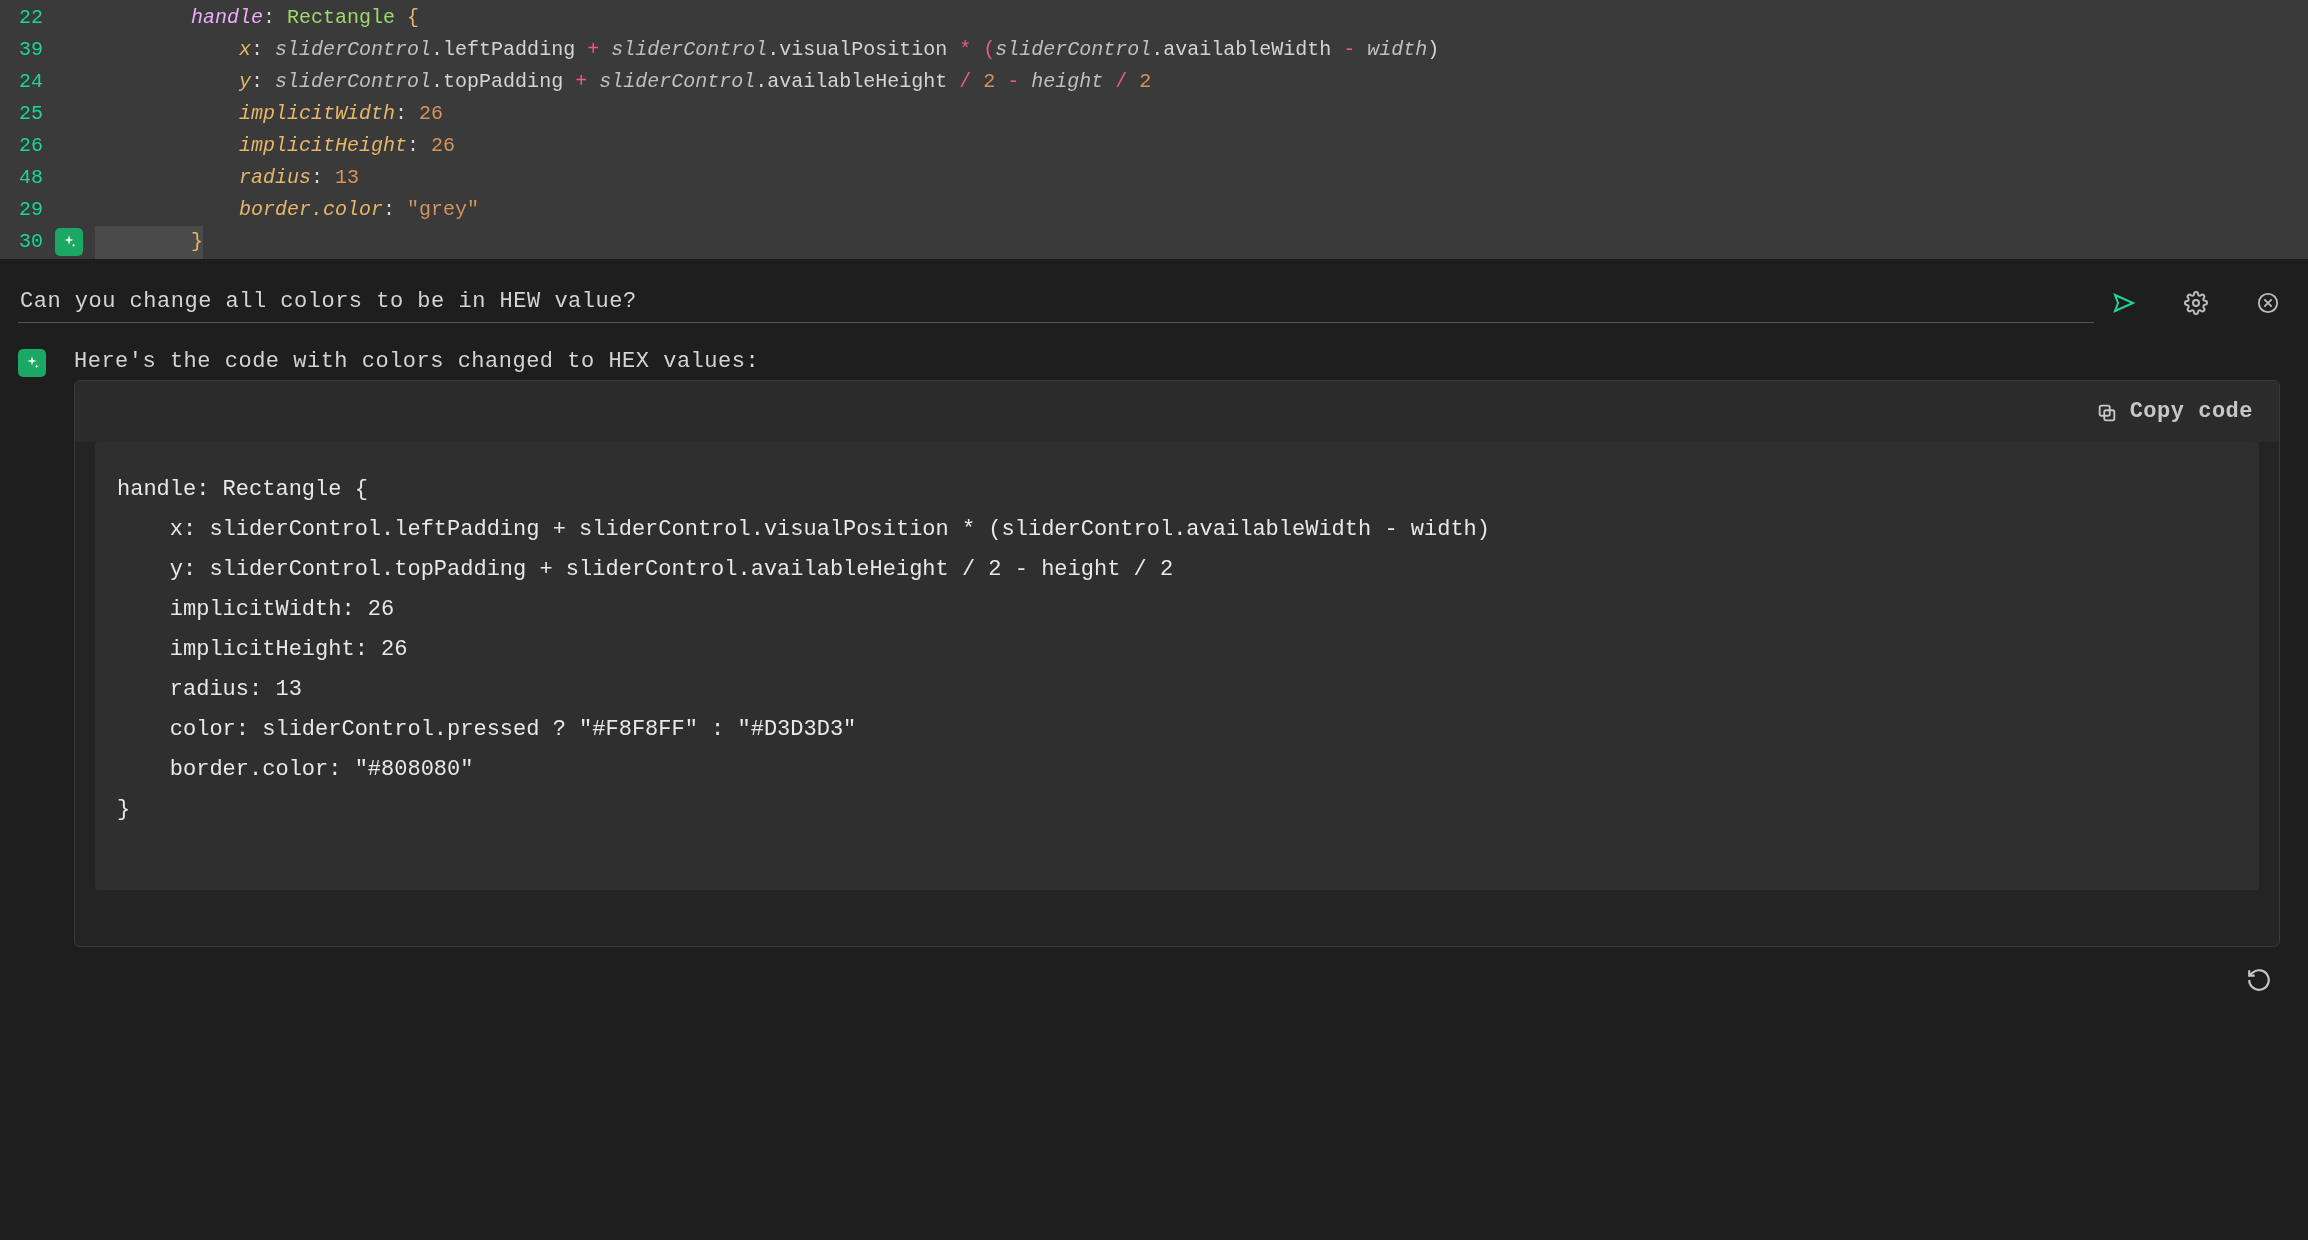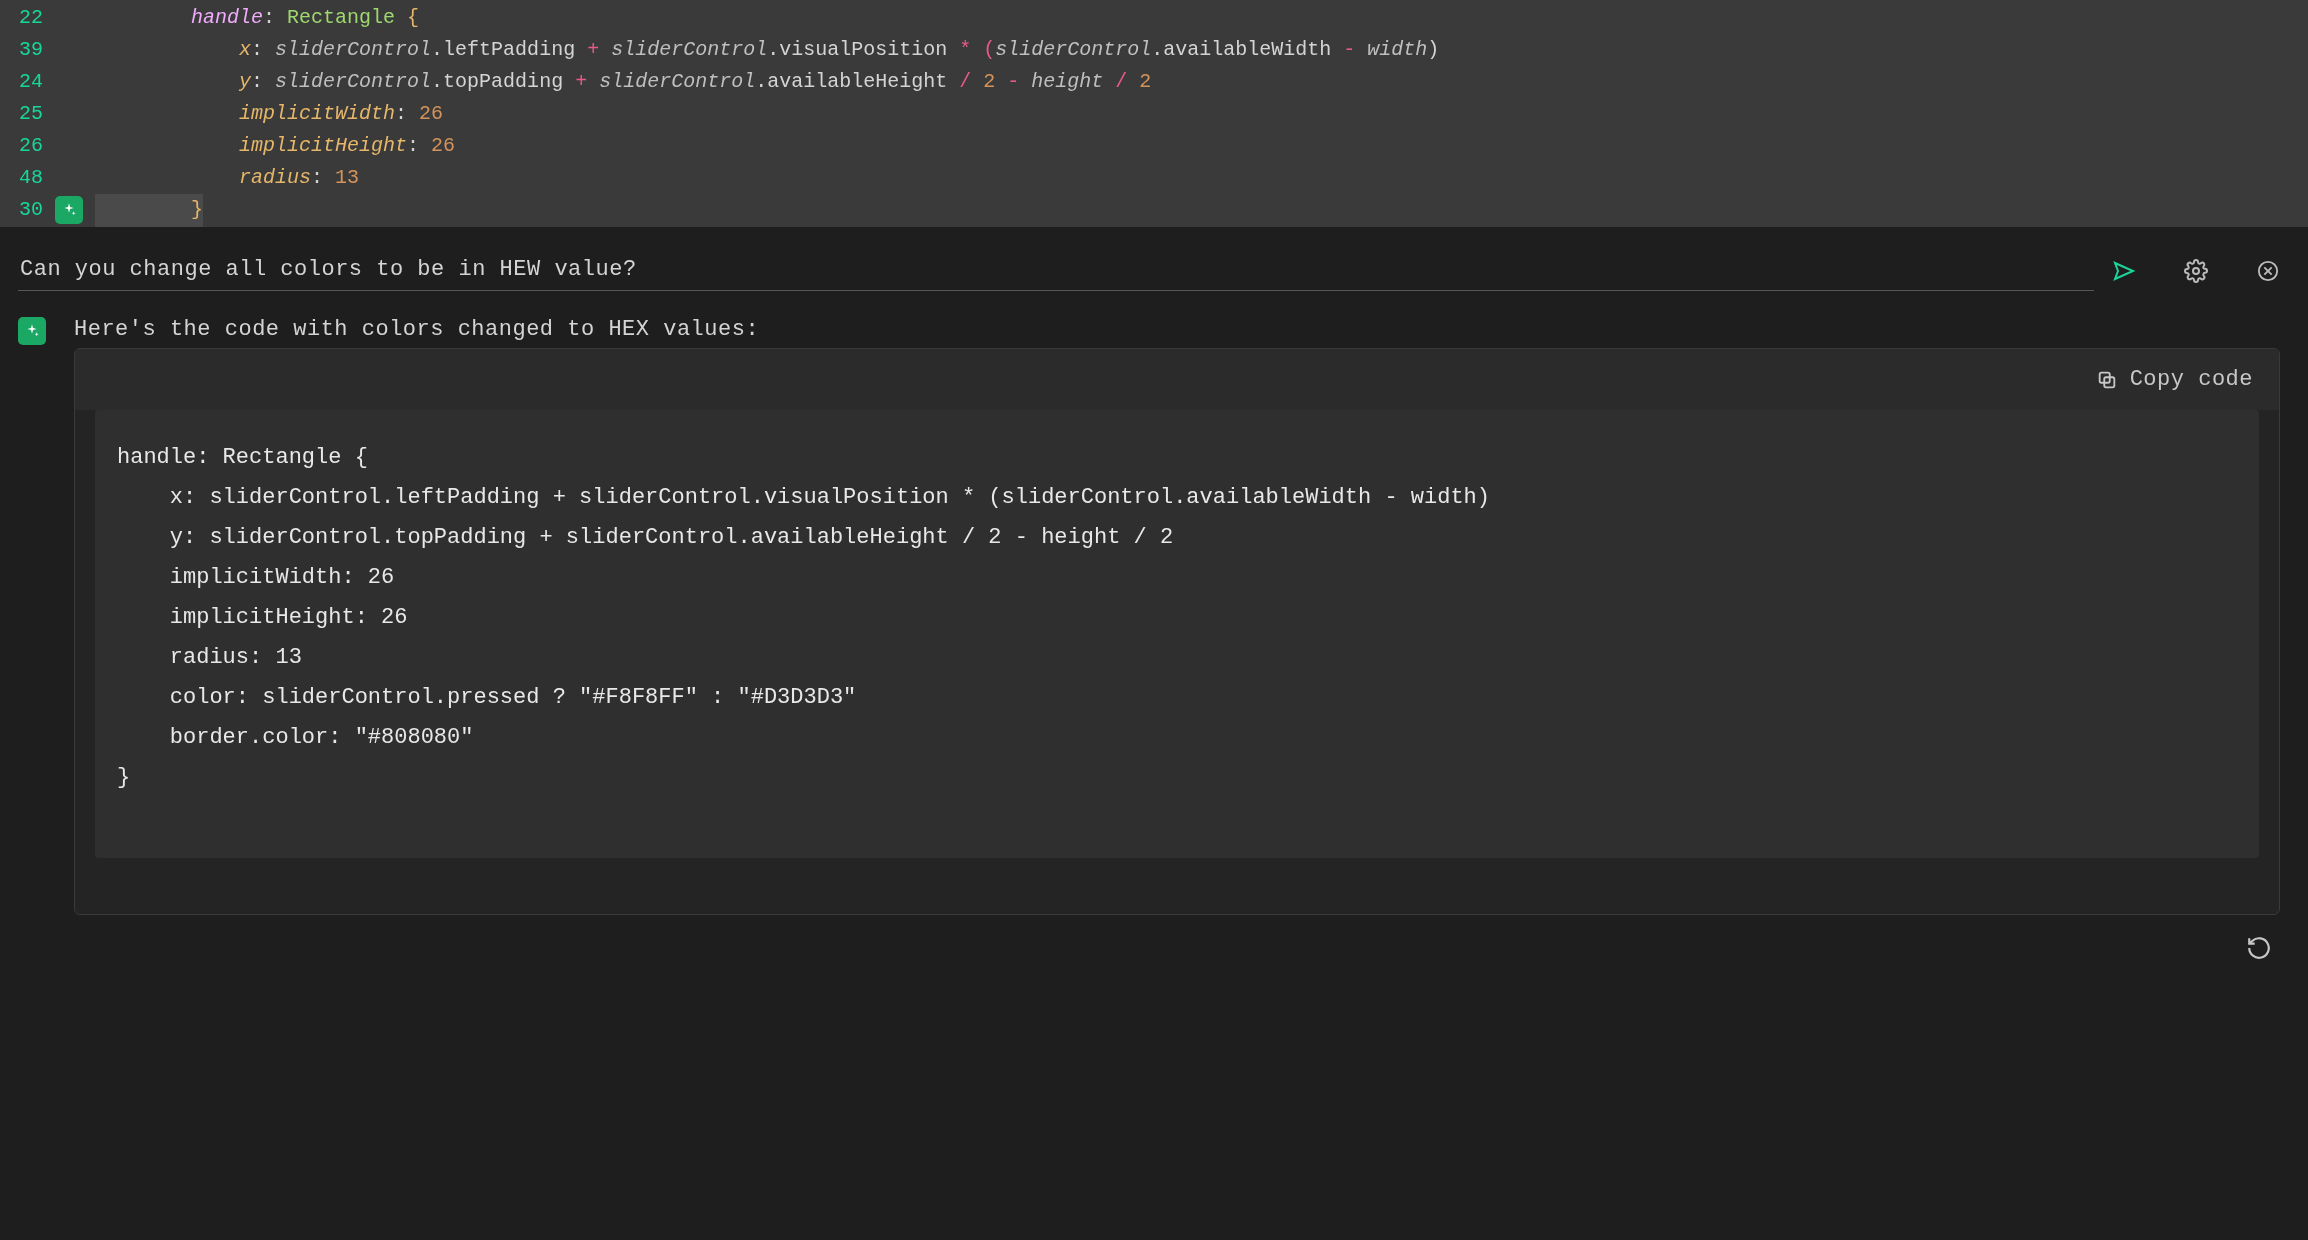--- a/index.html
+++ b/index.html
@@ -68,21 +68,21 @@
   }
   .code-card {
     background: #242424; border: 1px solid #3a3a3a; border-radius: 6px;
     overflow: hidden;
   }
   .code-card-header {
     display: flex; justify-content: flex-end; align-items: center;
     padding: 18px 26px 18px 26px; background: #2b2b2b; font-size: 22px;
     color: #c7c7c7; gap: 12px; letter-spacing: 0.5px;
   }
-  .copy-btn { display:inline-flex; align-items:center; gap:12px; cursor:pointer;}
+  .copy-btn { display:inline-flex; align-items:flex-end; gap:12px; cursor:pointer;font-weight:bold;}
   .code-card-body {
     background: #2f2f2f; margin: 0 20px 56px 20px; padding: 28px 22px 60px 22px;
     border-radius: 4px; font-size: 22px; line-height: 40px; color: #e8e8e8;
     white-space: pre; font-family: inherit;
   }
   .chat-footer {
     display:flex; justify-content:flex-end; padding: 20px 18px 20px 0;
   }
   .refresh-icon { color:#c7c7c7; cursor:pointer;}
   svg { display:block; }
@@ -122,20 +122,25 @@
     <div class="code-content"><span class="kw-plain">            </span><span class="kw-prop">implicitHeight</span><span class="kw-plain">: </span><span class="kw-num">26</span></div>
   </div>
 
   <div class="code-line">
     <div class="line-number">48</div>
     <div class="gutter"></div>
     <div class="code-content"><span class="kw-plain">            </span><span class="kw-prop">radius</span><span class="kw-plain">: </span><span class="kw-num">13</span></div>
   </div>
 
 
+  <div class="code-line">
+    <div class="line-number">29</div>
+    <div class="gutter"></div>
+    <div class="code-content"><span class="kw-plain">            </span><span class="kw-prop">border.color</span><span class="kw-plain">: </span><span class="kw-str">"grey"</span></div>
+  </div>
 
   <div class="code-line last-line">
     <div class="line-number">30</div>
     <div class="gutter">
       <span class="sparkle-badge">
         <svg width="16" height="16" viewBox="0 0 24 24" fill="white">
             <path d="M12 2l1.5 5.5L19 9l-5.5 1.5L12 16l-1.5-5.5L5 9l5.5-1.5z"></path>
             <path d="M19 14l.8 2.2L22 17l-2.2.8L19 20l-.8-2.2L16 17l2.2-.8z"></path>
           </svg>
       </span>

